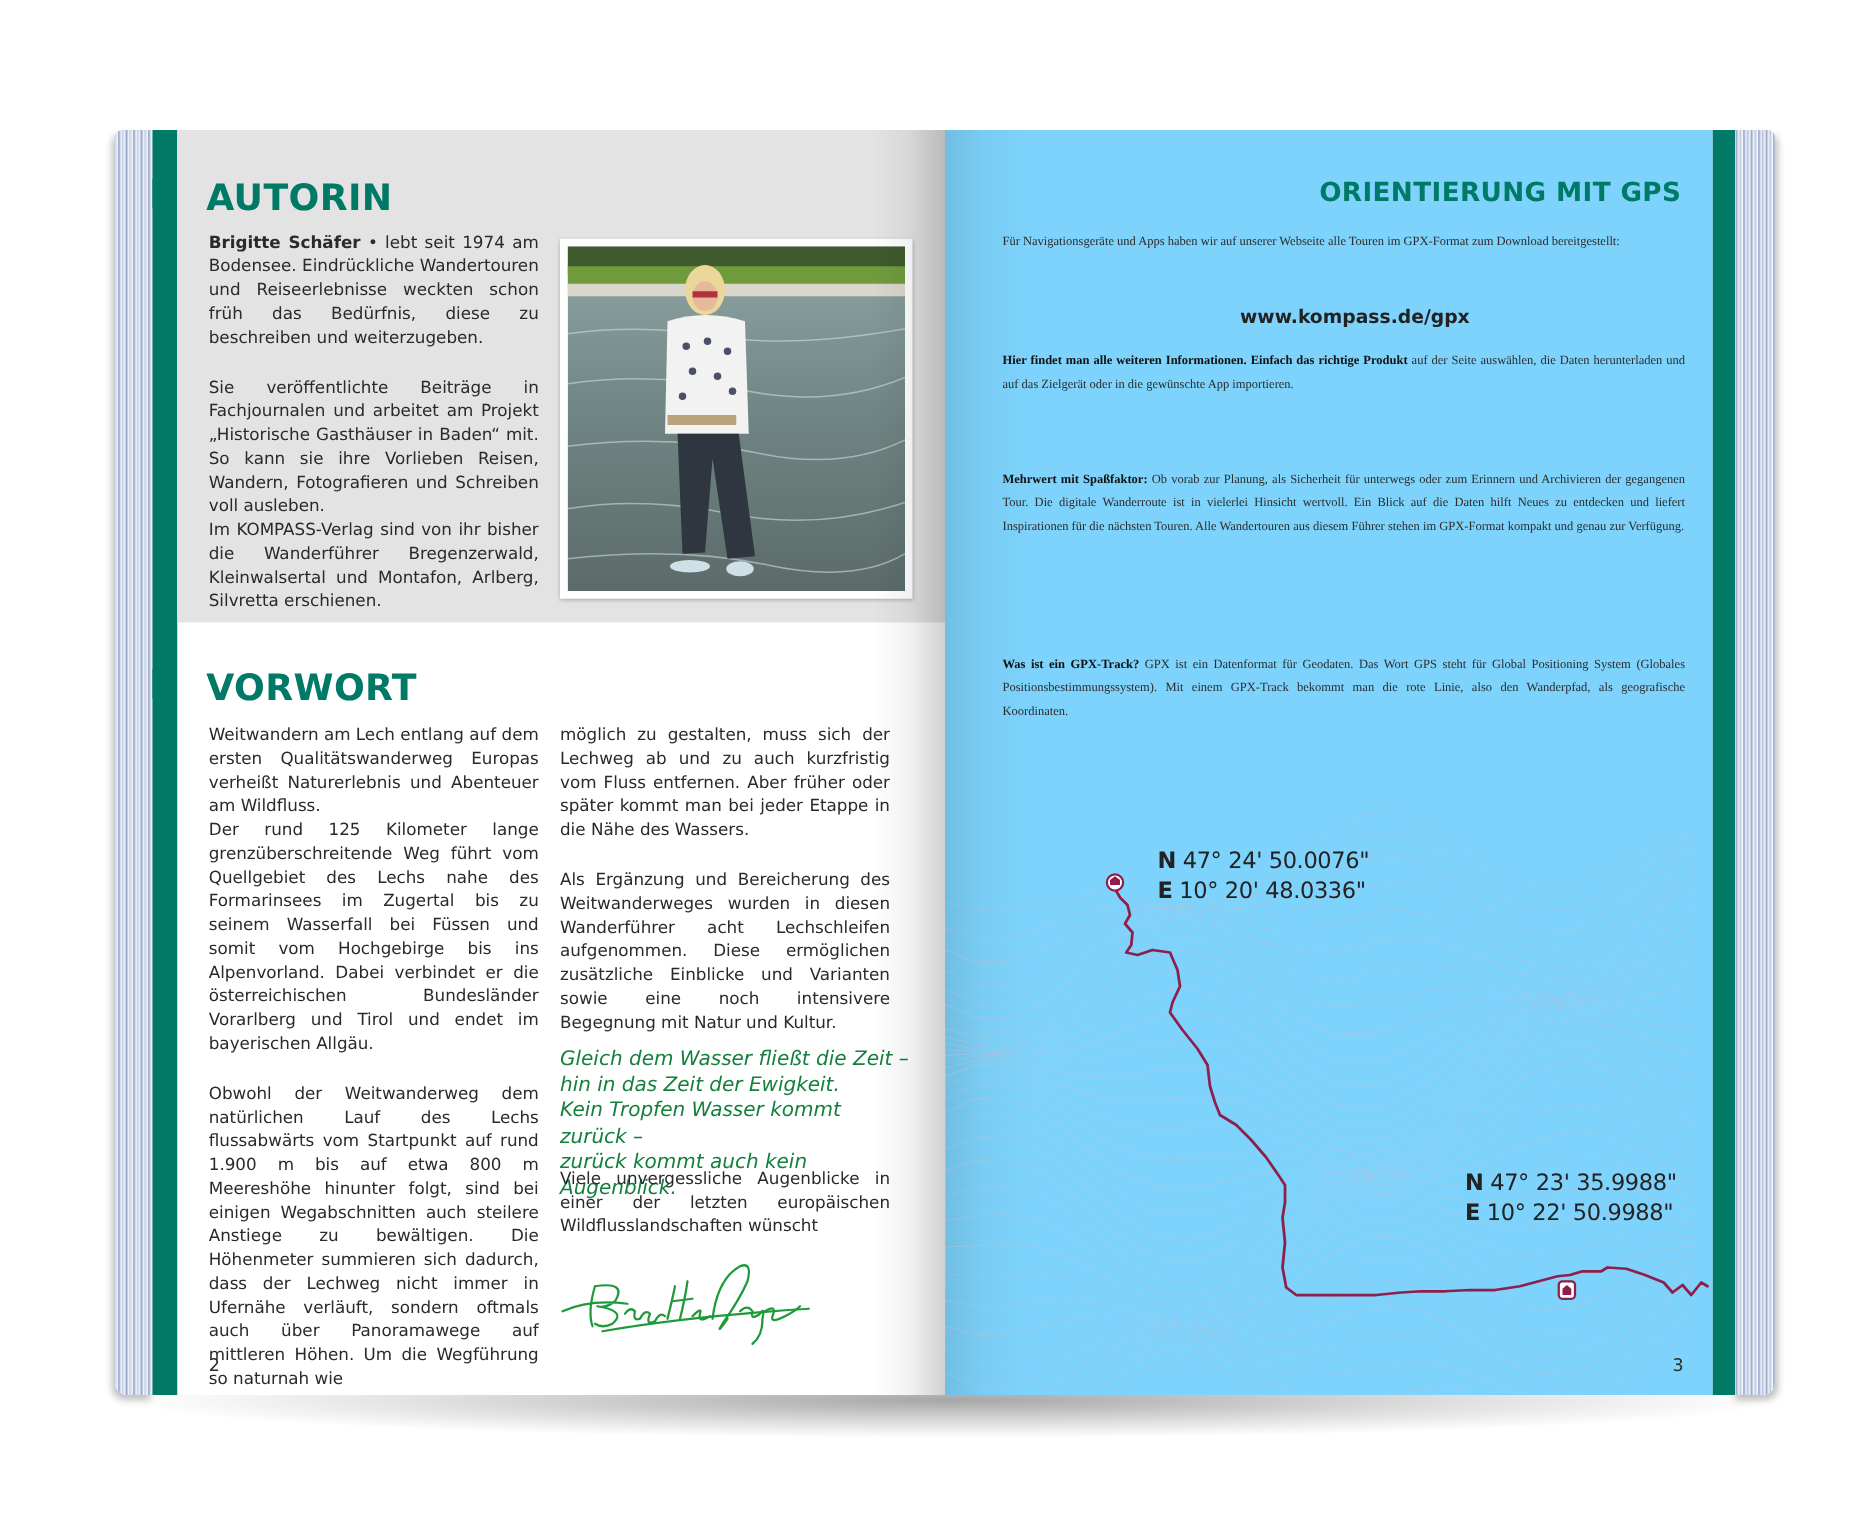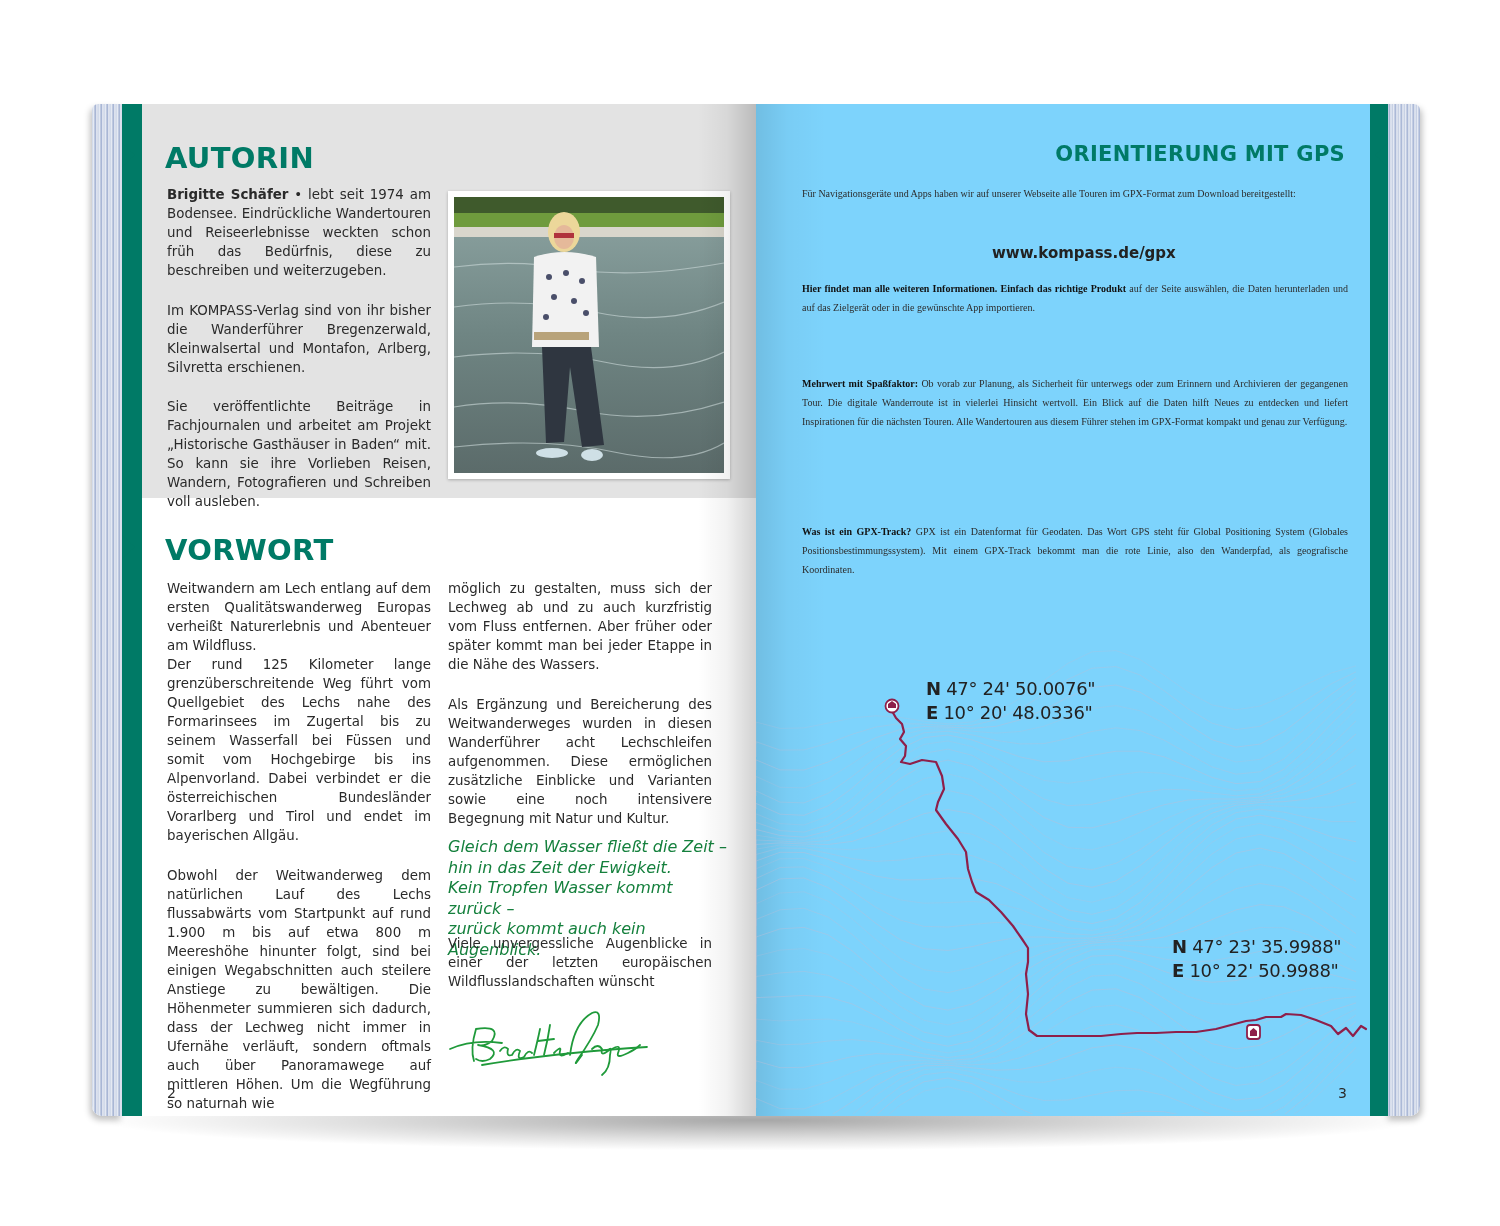--- a/index.html
+++ b/index.html
@@ -94,22 +94,22 @@
 <div class="bar-left"></div>
 <div class="bar-right"></div>
 
 <div class="page page-left">
   <div class="author-box">
     <div class="arrow-left" style="top:39px;"></div>
     <div class="heading" style="left: 23px; top: 37px; color: rgb(0, 122, 102);">AUTORIN</div>
 
     <div class="para" style="left:25px; top:81px; width:264px;">
       <p><span class="bold">Brigitte Schäfer</span><span> • lebt seit 1974 am Bodensee. Eindrückliche Wandertouren und Reiseerlebnisse weckten schon früh das Bedürfnis, diese zu beschreiben und weiterzugeben.</span></p>
+      <p style="margin-bottom:0">Sie veröffentlichte Beiträge in Fachjournalen und arbeitet am Projekt „Historische Gasthäuser in Baden“ mit. So kann sie ihre Vorlieben Reisen, Wandern, Fotografieren und Schreiben voll ausleben.</p>
       <p>Im KOMPASS-Verlag sind von ihr bisher die Wanderführer Bregenzerwald, Kleinwalsertal und Montafon, Arlberg, Silvretta erschienen.</p>
-      <p style="margin-bottom:0">Sie veröffentlichte Beiträge in Fachjournalen und arbeitet am Projekt „Historische Gasthäuser in Baden“ mit. So kann sie ihre Vorlieben Reisen, Wandern, Fotografieren und Schreiben voll ausleben.</p>
     </div>
 
     <div class="photo-frame">
       <div class="photo">
         <svg width="270" height="276" viewBox="0 0 270 276">
           <defs>
             <linearGradient id="water" x1="0" y1="0" x2="0" y2="1">
               <stop offset="0" stop-color="#8ea5a3"></stop>
               <stop offset="0.5" stop-color="#6f8583"></stop>
               <stop offset="1" stop-color="#5b6b6a"></stop>

